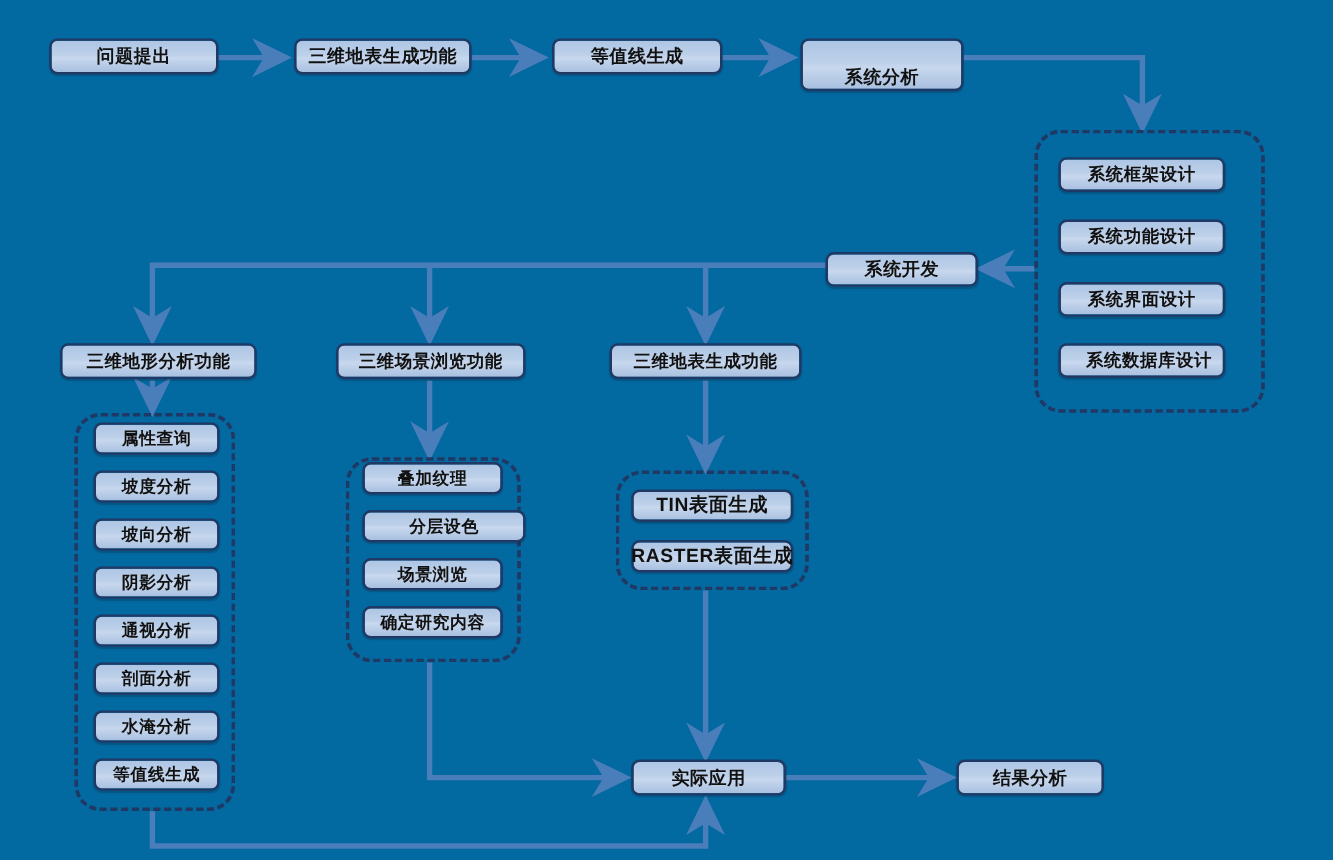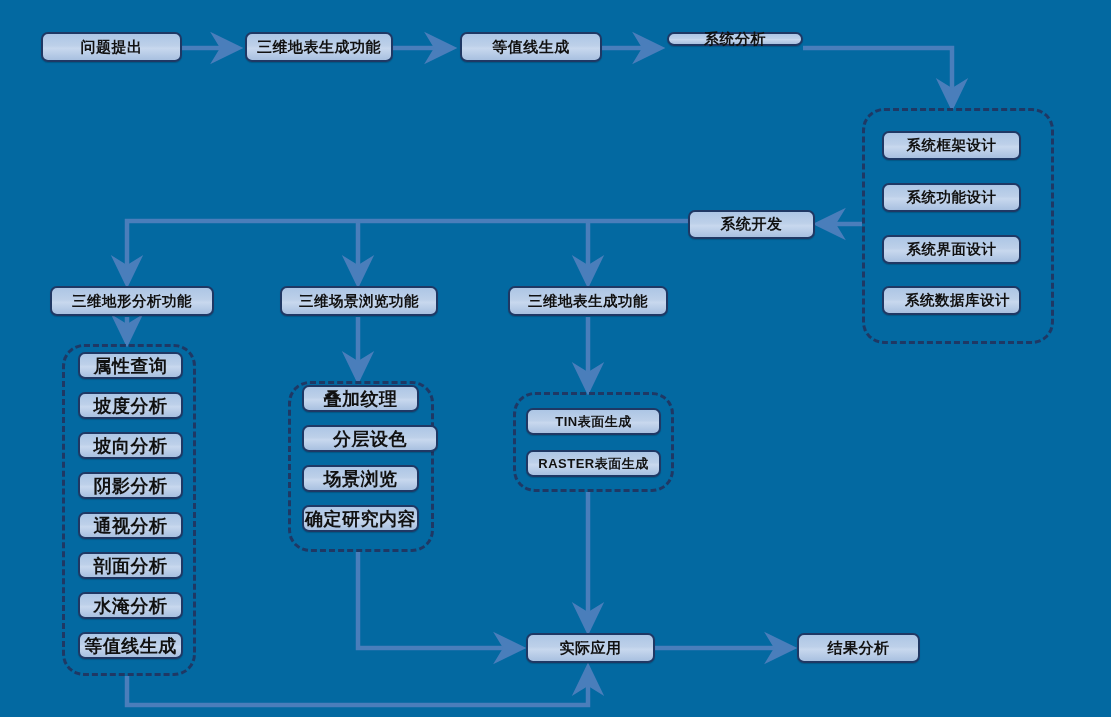--- a/index.html
+++ b/index.html
@@ -34,24 +34,24 @@
     border-radius: 7px;
     background: linear-gradient(180deg, #ADC6E5 0%, #BDD0E9 45%, #C8D8EE 55%, #A8C0E0 100%);
     color: #111111;
     font-weight: bold;
     letter-spacing: 0.5px;
     text-align: center;
     white-space: nowrap;
     box-shadow: 0 1px 1px rgba(0,0,0,0.18);
     z-index: 3;
   }
-  .node.small { font-size: 18px; }
+  .node.small { font-size: 14px; }
   .node.mid   { font-size: 14.5px; }
   .node.big   { font-size: 15px; }
-  .node.tiny  { font-size: 13px; }
+  .node.tiny  { font-size: 16px; }
 
   .group {
     position: absolute;
     box-sizing: border-box;
     border: 3px dashed #1F3864;
     border-radius: 22px;
     background: transparent;
     z-index: 1;
   }
 </style>
@@ -98,21 +98,21 @@
   </div>
 
   <div class="node big" style="left:245px; top:32px; width:148px; height:30px;">
     <span>三维地表生成功能</span>
   </div>
 
   <div class="node big" style="left:460px; top:32px; width:142px; height:30px;">
     <span>等值线生成</span>
   </div>
 
-  <div class="node big" style="left:667px; top:32px; width:136px; height:14px;">
+  <div class="node big" style="left:667px; top:32px; width:136px; height:44px;align-items:flex-end;">
     <span>系统分析</span>
   </div>
 
   <div class="group" style="left:862px; top:108px; width:192px; height:236px;"></div>
 
   <div class="node mid" style="left:882px; top:131px; width:139px; height:29px;">
     <span>系统框架设计</span>
   </div>
   <div class="node mid" style="left:882px; top:183px; width:139px; height:29px;">
     <span>系统功能设计</span>

